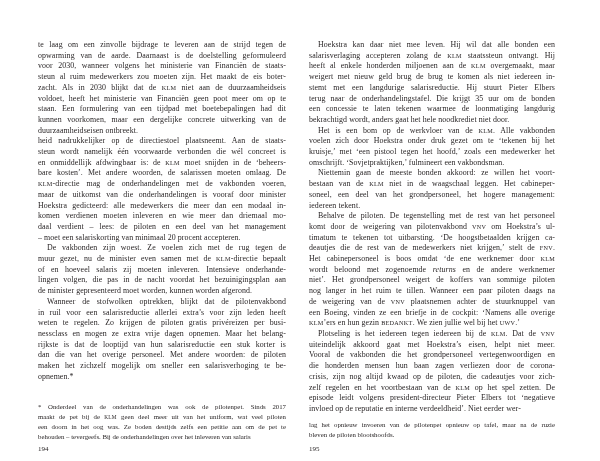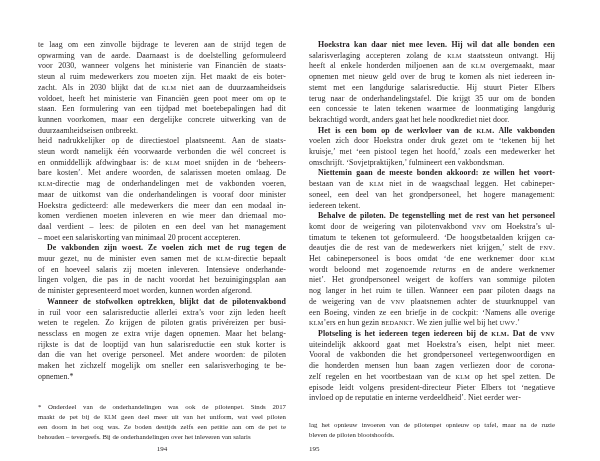--- a/index.html
+++ b/index.html
@@ -20,37 +20,37 @@
   .page-right .page-body{left:9px;width:246px;}
   .para{margin:0;padding:0;}
   .bl{
     font-size:7.9px;
     line-height:10.7px;
     text-align:justify;
     text-align-last:justify;
     letter-spacing:0.01em;
   }
   .bl.last{text-align-last:left;}
-  .bl.ind{text-indent:9px;font-weight:bold;}
+  .bl.ind{text-indent:9px;}
   .sc{font-size:0.78em;letter-spacing:0.05em;}
   .footnote{position:absolute;}
   .page-left .footnote{left:38px;top:386px;width:248px;}
   .page-right .footnote{left:9px;top:404px;width:246px;}
   .fn-line{
     font-size:6.8px;
     line-height:9.6px;
     text-align:justify;
     text-align-last:justify;
   }
   .fn-line.last{text-align-last:left;}
   .pagenum{
     position:absolute;top:428px;
     font-size:7px;line-height:10px;
   }
-  .page-left .pagenum{left:38px;width:248px;text-align:center;}
+  .page-left .pagenum{left:38px;width:248px;text-align:left;}
   .page-right .pagenum{left:9px;width:246px;text-align:left;}
 </style>
 </head>
 <body>
 
 <div class="spread">
 
   <div class="page page-left">
     <div class="page-body">
         <div class="para">
@@ -102,56 +102,57 @@
       </div>
     <div class="pagenum">194</div>
   </div>
 
   <div class="page page-right">
     <div class="page-body">
         <div class="para">
           <div class="bl ind">Hoekstra kan daar niet mee leven. Hij wil dat alle bonden een</div>
           <div class="bl">salarisverlaging accepteren zolang de <span class="sc">KLM</span> staatssteun ontvangt. Hij</div>
           <div class="bl">heeft al enkele honderden miljoenen aan de <span class="sc">KLM</span> overgemaakt, maar</div>
-          <div class="bl">opnemen met nieuw geld over de brug te komen als niet iedereen in-</div>
+          <div class="bl">weigert met nieuw geld brug de brug te komen als niet iedereen in-</div>
           <div class="bl">stemt met een langdurige salarisreductie. Hij stuurt Pieter Elbers</div>
           <div class="bl">terug naar de onderhandelingstafel. Die krijgt 35 uur om de bonden</div>
           <div class="bl">een concessie te laten tekenen waarmee de loonmatiging langdurig</div>
           <div class="bl last">bekrachtigd wordt, anders gaat het hele noodkrediet niet door.</div>
         </div>
         <div class="para">
           <div class="bl ind">Het is een bom op de werkvloer van de <span class="sc">KLM</span>. Alle vakbonden</div>
           <div class="bl">voelen zich door Hoekstra onder druk gezet om te ‘tekenen bij het</div>
           <div class="bl">kruisje,’ met ‘een pistool tegen het hoofd,’ zoals een medewerker het</div>
           <div class="bl last">omschrijft. ‘Sovjetpraktijken,’ fulmineert een vakbondsman.</div>
         </div>
         <div class="para">
           <div class="bl ind">Niettemin gaan de meeste bonden akkoord: ze willen het voort-</div>
           <div class="bl">bestaan van de <span class="sc">KLM</span> niet in de waagschaal leggen. Het cabineper-</div>
           <div class="bl">soneel, een deel van het grondpersoneel, het hogere management:</div>
           <div class="bl last">iedereen tekent.</div>
         </div>
         <div class="para">
           <div class="bl ind">Behalve de piloten. De tegenstelling met de rest van het personeel</div>
           <div class="bl">komt door de weigering van pilotenvakbond <span class="sc">VNV</span> om Hoekstra’s ul-</div>
-          <div class="bl">timatum te tekenen tot geformuleerd. ‘De hoogstbetaalden krijgen ca-</div>
+          <div class="bl">timatum te tekenen tot uitbarsting. ‘De hoogstbetaalden krijgen ca-</div>
           <div class="bl">deautjes die de rest van de medewerkers niet krijgen,’ stelt de <span class="sc">FNV</span>.</div>
           <div class="bl">Het cabinepersoneel is boos omdat ‘de ene werknemer door <span class="sc">KLM</span></div>
           <div class="bl">wordt beloond met zogenoemde <i>returns</i> en de andere werknemer</div>
           <div class="bl">niet’. Het grondpersoneel weigert de koffers van sommige piloten</div>
           <div class="bl">nog langer in het ruim te tillen. Wanneer een paar piloten daags na</div>
           <div class="bl">de weigering van de <span class="sc">VNV</span> plaatsnemen achter de stuurknuppel van</div>
           <div class="bl">een Boeing, vinden ze een briefje in de cockpit: ‘Namens alle overige</div>
           <div class="bl last"><span class="sc">KLM</span>’ers en hun gezin <span class="sc">BEDANKT</span>. We zien jullie wel bij het <span class="sc">UWV</span>.’</div>
         </div>
         <div class="para">
           <div class="bl ind">Plotseling is het iedereen tegen iedereen bij de <span class="sc">KLM</span>. Dat de <span class="sc">VNV</span></div>
           <div class="bl">uiteindelijk akkoord gaat met Hoekstra’s eisen, helpt niet meer.</div>
           <div class="bl">Vooral de vakbonden die het grondpersoneel vertegenwoordigen en</div>
           <div class="bl">die honderden mensen hun baan zagen verliezen door de corona-</div>
+          <div class="bl">crisis, zijn nog altijd kwaad op de piloten, die cadeautjes voor zich-</div>
           <div class="bl">zelf regelen en het voortbestaan van de <span class="sc">KLM</span> op het spel zetten. De</div>
           <div class="bl">episode leidt volgens president-directeur Pieter Elbers tot ‘negatieve</div>
           <div class="bl last">invloed op de reputatie en interne verdeeldheid’. Niet eerder wer-</div>
         </div>
       </div>
     <div class="footnote">
         <div class="fn-line">lag het opnieuw invoeren van de pilotenpet opnieuw op tafel, maar na de ruzie</div>
         <div class="fn-line last">bleven de piloten blootshoofds.</div>
       </div>
     <div class="pagenum">195</div>

